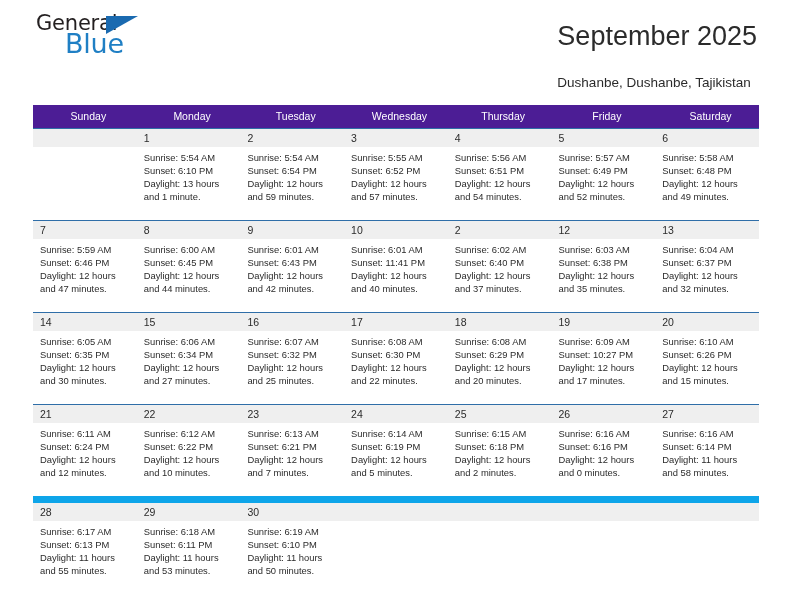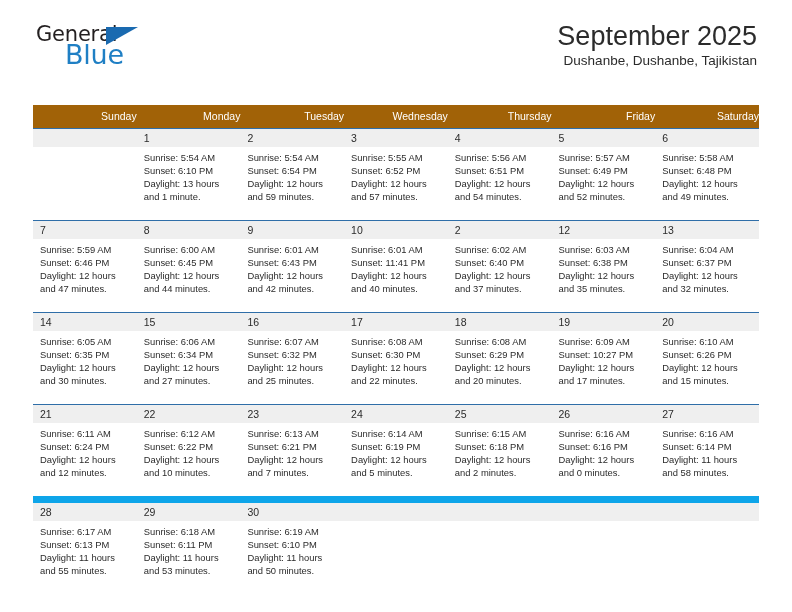--- a/index.html
+++ b/index.html
@@ -25,21 +25,21 @@
   
   .header {
     position: relative;
     height: 72px;
     display: flex;
     align-items: flex-start;
     justify-content: space-between;
   }
   .brand {
     position: relative;
-    margin-top: 22px;
+    margin-top: 11px;
     margin-left: 3px;
     width: 120px;
     height: 46px;
   }
   .brand-general {
     position: absolute;
     left: 0;
     top: 0;
     font-size: 21px;
     letter-spacing: -0.2px;
@@ -59,53 +59,53 @@
     position: absolute;
     left: 70px;
     top: 5px;
     width: 0;
     height: 0;
     border-left: 32px solid #1a6ab0;
     border-bottom: 18px solid transparent;
   }
   .title-block {
     margin-top: 20px;
-    text-align: right;
+    text-align: left;
     padding-right: 2px;
   }
   .cal-title {
     font-size: 27px;
     font-weight: 400;
     color: #2b2b2b;
     line-height: 32px;
     letter-spacing: 0px;
   }
   .cal-subtitle {
     font-size: 13.5px;
     font-weight: 400;
     color: #2b2b2b;
     line-height: 18px;
-    margin-top: 0;
+    margin-top: 22px;
   }
 
   
   .calendar {
     position: absolute;
     left: 33px;
     top: 105px;
     width: 726px;
     border-collapse: collapse;
     table-layout: fixed;
   }
   .calendar th {
-    background: #a16207;
+    background: #4c1d95;
     color: #ffffff;
     font-size: 10.5px;
     font-weight: 400;
-    text-align: right;
+    text-align: center;
     padding: 5px 0 6px 7px;
     height: 11px;
     border: none;
   }
   .calendar td {
     vertical-align: top;
     padding: 0;
     border: none;
     border-top: 1px solid #2f6ea8;
     width: 103.7px;

